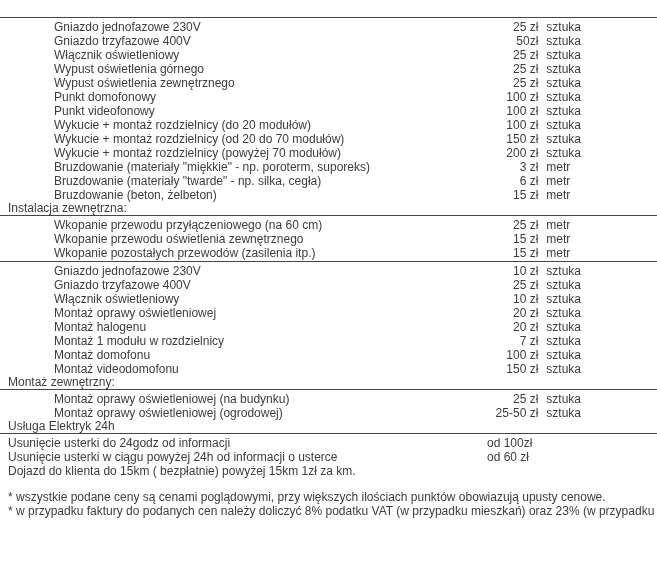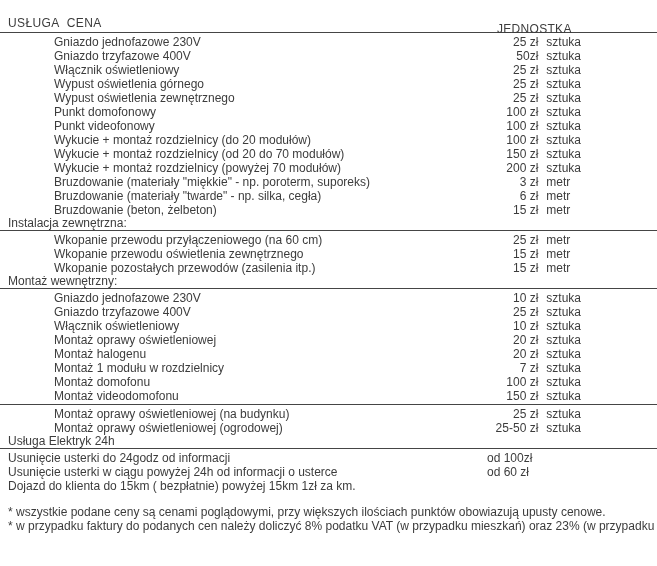--- a/index.html
+++ b/index.html
@@ -34,24 +34,20 @@
   .svc24{width:479px;overflow:hidden;}
   .price24{flex:1;}
   .footnotes{margin-top:12px;}
   .footnote{height:14px;line-height:14px;white-space:nowrap;}
 </style>
 </head>
 <body>
 
 <div class="page">
 
-  <div class="header-row">
-    <span class="hdr-service">USŁUGA</span><span class="hdr-price">CENA</span>
-    <span class="hdr-unit">JEDNOSTKA</span>
-  </div>
 
   <div class="rule"></div>
   <div class="row">
       <span class="svc">Gniazdo jednofazowe 230V</span>
       <span class="price">25 zł</span>
       <span class="unit">sztuka</span>
     </div>
   <div class="row">
       <span class="svc">Gniazdo trzyfazowe 400V</span>
       <span class="price">50zł</span>
@@ -124,21 +120,20 @@
       <span class="svc">Wkopanie przewodu oświetlenia zewnętrznego</span>
       <span class="price">15 zł</span>
       <span class="unit">metr</span>
     </div>
   <div class="row">
       <span class="svc">Wkopanie pozostałych przewodów (zasilenia itp.)</span>
       <span class="price">15 zł</span>
       <span class="unit">metr</span>
     </div>
 
-  <div class="section-title">Montaż wewnętrzny:</div>
   <div class="rule"></div>
   <div class="row">
       <span class="svc">Gniazdo jednofazowe 230V</span>
       <span class="price">10 zł</span>
       <span class="unit">sztuka</span>
     </div>
   <div class="row">
       <span class="svc">Gniazdo trzyfazowe 400V</span>
       <span class="price">25 zł</span>
       <span class="unit">sztuka</span>
@@ -167,20 +162,21 @@
       <span class="svc">Montaż domofonu</span>
       <span class="price">100 zł</span>
       <span class="unit">sztuka</span>
     </div>
   <div class="row">
       <span class="svc">Montaż videodomofonu</span>
       <span class="price">150 zł</span>
       <span class="unit">sztuka</span>
     </div>
 
+  <div class="section-title">Montaż zewnętrzny:</div>
   <div class="rule"></div>
   <div class="row">
       <span class="svc">Montaż oprawy oświetleniowej (na budynku)</span>
       <span class="price">25 zł</span>
       <span class="unit">sztuka</span>
     </div>
   <div class="row">
       <span class="svc">Montaż oprawy oświetleniowej (ogrodowej)</span>
       <span class="price">25-50 zł</span>
       <span class="unit">sztuka</span>

